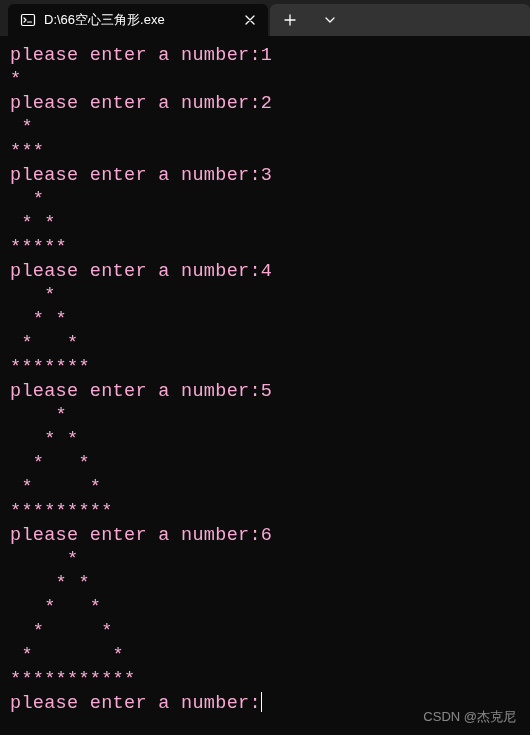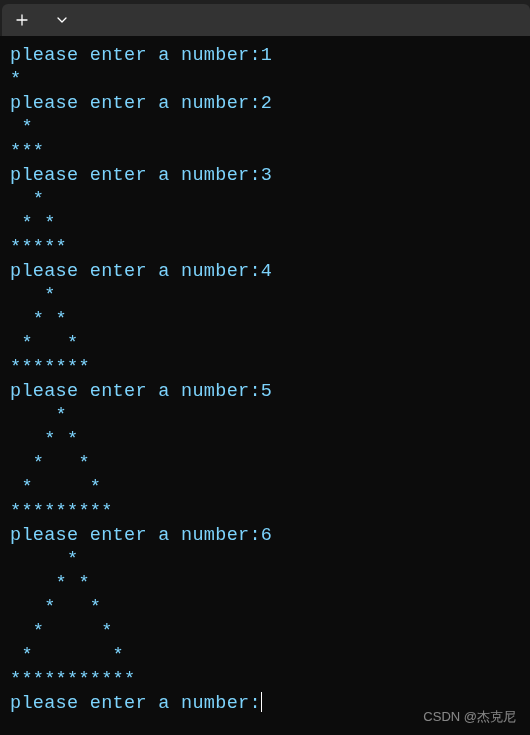--- a/index.html
+++ b/index.html
@@ -77,21 +77,21 @@
       width: 40px;
       height: 32px;
       display: flex;
       align-items: center;
       justify-content: center;
       color: #ffffff;
       cursor: pointer;
     }
     .console-area {
       padding: 8px 10px;
-      color: #7dd3fc;
+      color: #f9a8d4;
       font-size: 18.5px;
       line-height: 24px;
       white-space: pre;
       letter-spacing: 0.3px;
     }
     .cursor {
       display: inline-block;
       width: 1px;
       height: 20px;
       background: #ffffff;
@@ -104,20 +104,34 @@
       right: 14px;
       color: rgba(255,255,255,0.5);
       font-size: 13px;
       font-family: 'Segoe UI', Arial, sans-serif;
     }
   </style>
 </head>
 <body>
 
 <div class="titlebar">
+  <div class="tab">
+    <span class="tab-icon">
+      <svg viewBox="0 0 16 16" fill="none" stroke="#ffffff" stroke-width="1.2">
+        <rect x="1.5" y="2.5" width="13" height="11" rx="1.5"></rect>
+        <path d="M4 6l2 2-2 2M7.5 10h4" stroke-linecap="round" stroke-linejoin="round"></path>
+      </svg>
+    </span>
+    <span class="tab-title">D:\66空心三角形.exe</span>
+    <span class="tab-close">
+      <svg width="12" height="12" viewBox="0 0 12 12">
+        <path d="M2 2L10 10M10 2L2 10" stroke="#ffffff" stroke-width="1.3" stroke-linecap="round"></path>
+      </svg>
+    </span>
+  </div>
   <div class="titlebar-actions">
     <div class="action-btn">
       <svg width="12" height="12" viewBox="0 0 12 12">
         <path d="M6 1v10M1 6h10" stroke="#ffffff" stroke-width="1.3" stroke-linecap="round"></path>
       </svg>
     </div>
     <div class="action-btn">
       <svg width="12" height="12" viewBox="0 0 12 12">
         <path d="M2 4l4 4 4-4" stroke="#ffffff" stroke-width="1.3" fill="none" stroke-linecap="round" stroke-linejoin="round"></path>
       </svg>

